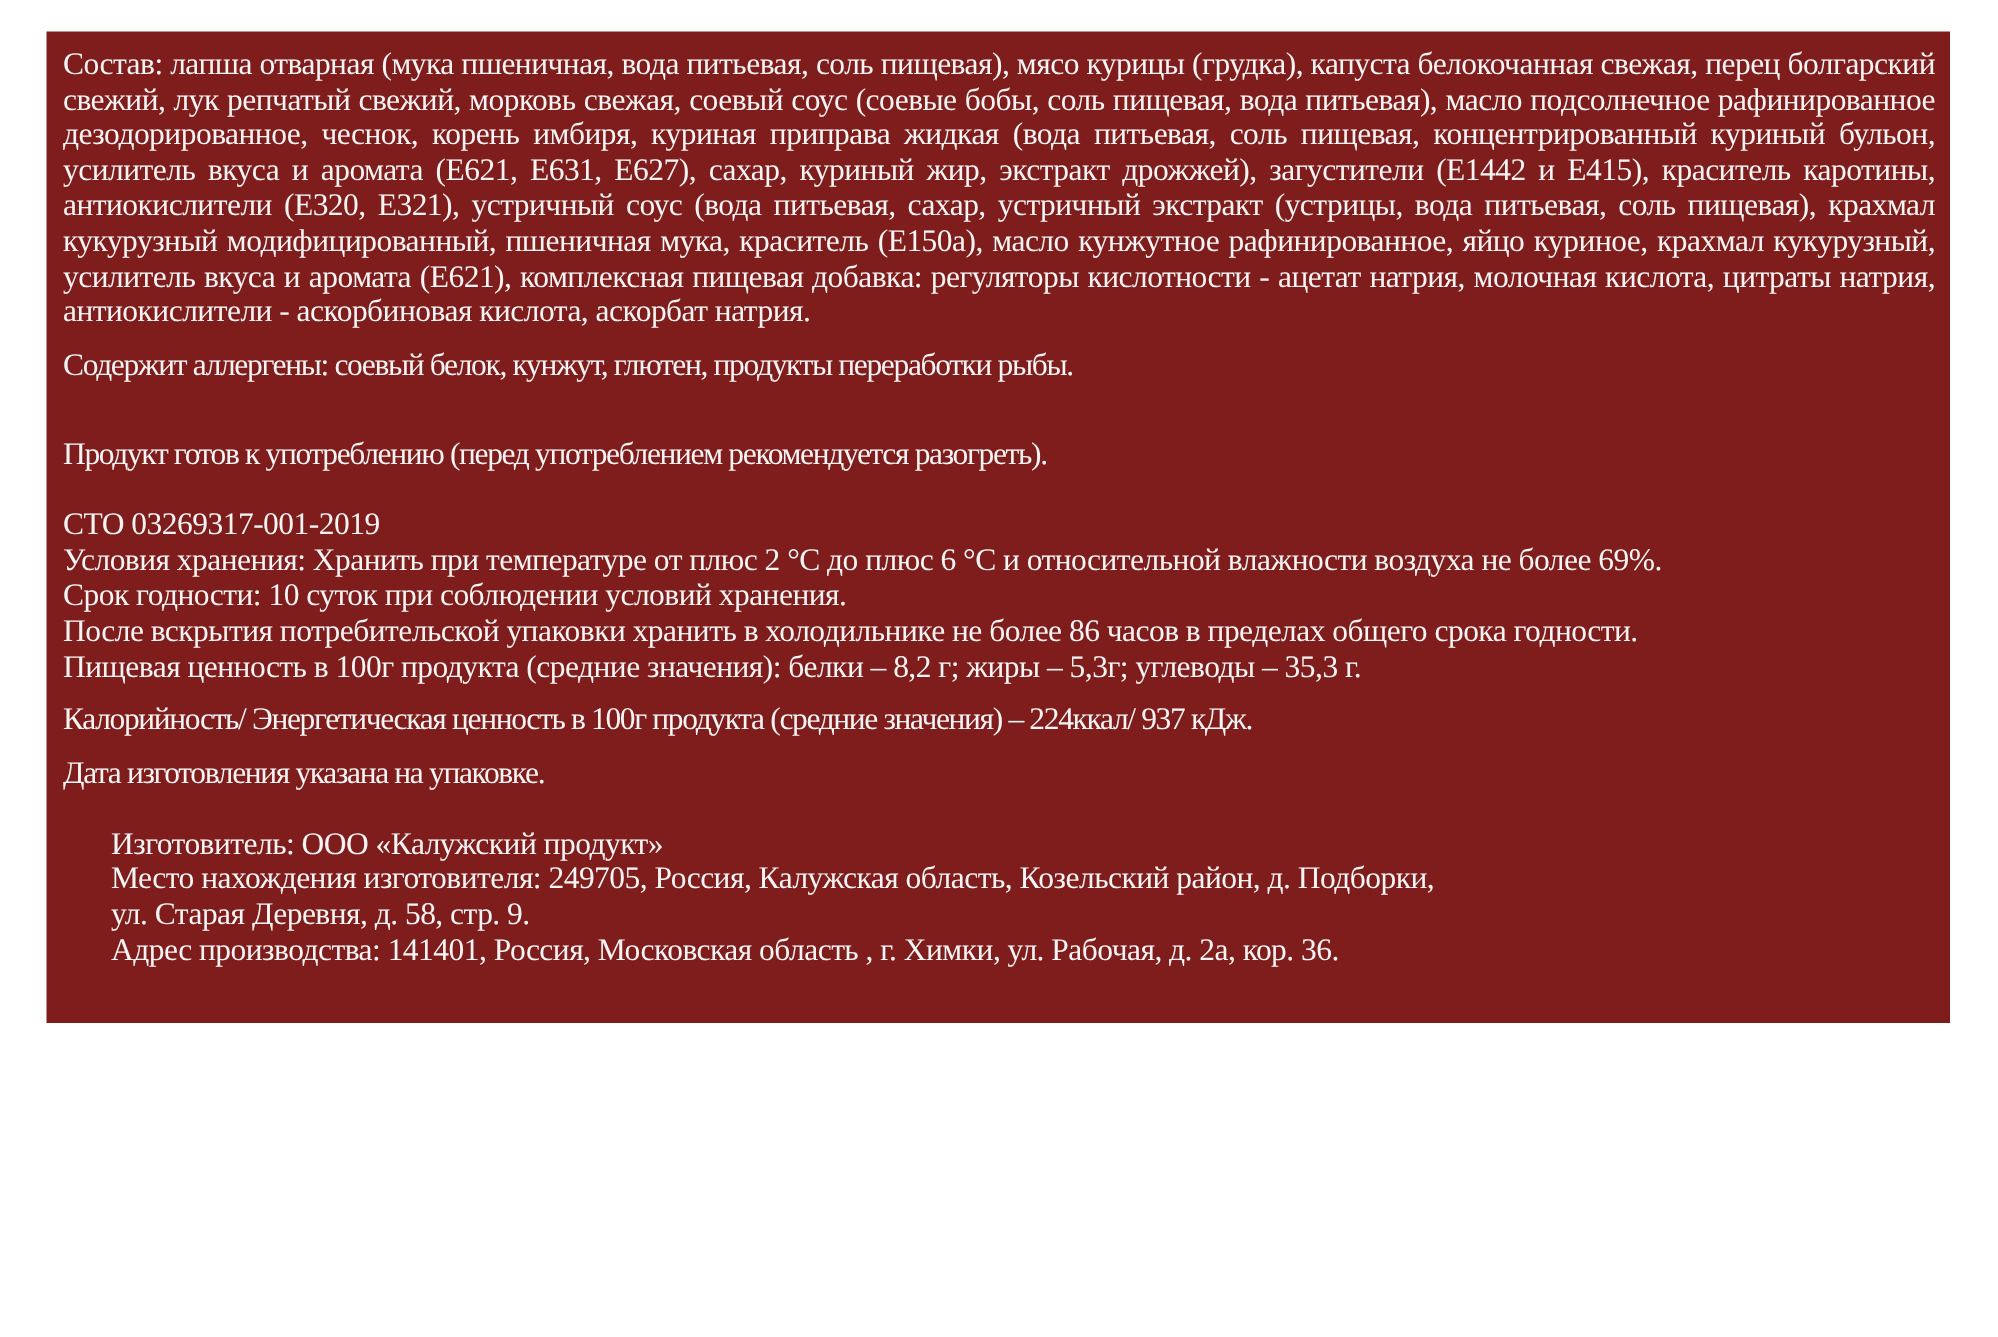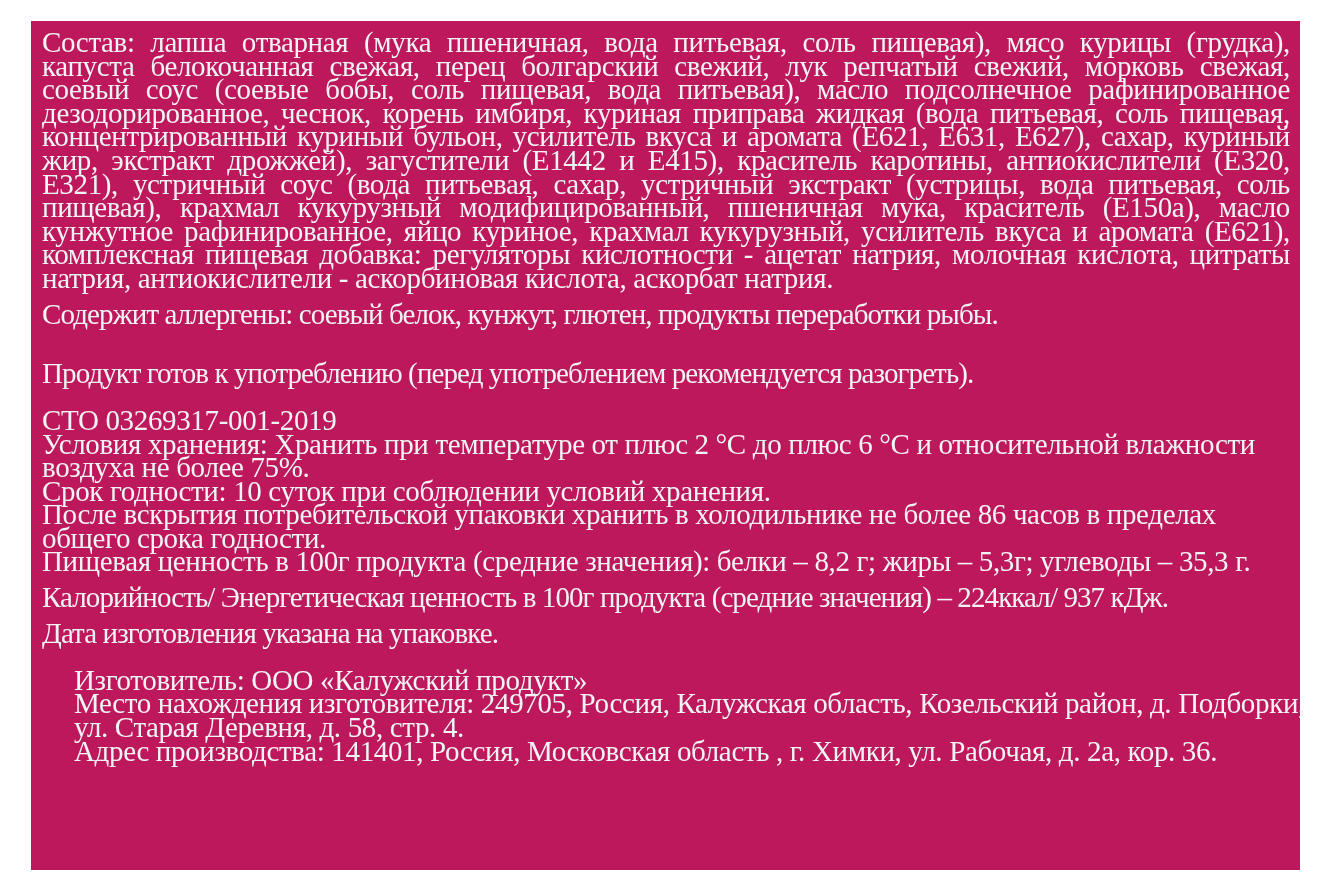--- a/index.html
+++ b/index.html
@@ -1,44 +1,44 @@
 <!DOCTYPE html>
 <html><head>
 <meta charset="utf-8">
 <style>
   html, body { margin: 0; padding: 0; background: #ffffff; }
   body { width: 1332px; height: 891px; position: relative; overflow: hidden; }
   .panel {
-    position: absolute; left: 31px; top: 21px; width: 1269px; height: 849px;
-    background: #be185d; color: #f4f4f4;
+    position: absolute; left: 31px; top: 21px; width: 1269px; height: 661px;
+    background: #7f1d1d; color: #f4f4f4;
     font-family: "Liberation Serif", "DejaVu Serif", serif;
-    font-size: 29px; line-height: 23.6px;
+    font-size: 21px; line-height: 23.6px;
     box-sizing: border-box; padding: 10px 10px 0 11px;
     letter-spacing: -0.35px;
   }
   .para { margin: 0; }
   .just { text-align: justify; text-align-last: left; }
   .gap { height: 23.6px; }
   .line { white-space: nowrap; margin-left: 32px; }
   .cond { letter-spacing: -0.9px; margin-top: 12px; }
 </style>
 </head>
 <body>
 
 <div class="panel">
   <p class="para just">Состав: лапша отварная (мука пшеничная, вода питьевая, соль пищевая), мясо курицы (грудка), капуста белокочанная свежая, перец болгарский свежий, лук репчатый свежий, морковь свежая, соевый соус (соевые бобы, соль пищевая, вода питьевая), масло подсолнечное рафинированное дезодорированное, чеснок, корень имбиря, куриная приправа жидкая (вода питьевая, соль пищевая, концентрированный куриный бульон, усилитель вкуса и аромата (Е621, Е631, Е627), сахар, куриный жир, экстракт дрожжей), загустители (Е1442 и Е415), краситель каротины, антиокислители (Е320, Е321), устричный соус (вода питьевая, сахар, устричный экстракт (устрицы, вода питьевая, соль пищевая), крахмал кукурузный модифицированный, пшеничная мука, краситель (Е150а), масло кунжутное рафинированное, яйцо куриное, крахмал кукурузный, усилитель вкуса и аромата (Е621), комплексная пищевая добавка: регуляторы кислотности - ацетат натрия, молочная кислота, цитраты натрия, антиокислители - аскорбиновая кислота, аскорбат натрия.</p>
   <p class="para cond">Содержит аллергены: соевый белок, кунжут, глютен, продукты переработки рыбы.</p>
   <div class="gap"></div>
   <p class="para cond">Продукт готов к употреблению (перед употреблением рекомендуется разогреть).</p>
   <div class="gap"></div>
   <p class="para">СТО  03269317-001-2019</p>
-  <p class="para">Условия хранения: Хранить при температуре от плюс 2 °С до плюс 6 °С и относительной влажности воздуха не более 75%.</p>
+  <p class="para">Условия хранения: Хранить при температуре от плюс 2 °С до плюс 6 °С и относительной влажности воздуха не более 69%.</p>
   <p class="para">Срок годности: 10 суток при соблюдении условий хранения.</p>
   <p class="para">После вскрытия потребительской упаковки хранить в холодильнике не более 86 часов в пределах общего срока годности.</p>
   <p class="para just">Пищевая ценность в 100г продукта (средние значения): белки – 8,2 г; жиры – 5,3г; углеводы – 35,3 г.</p>
   <p class="para cond">Калорийность/ Энергетическая ценность  в 100г продукта (средние значения) – 224ккал/ 937 кДж.</p>
   <p class="para cond">Дата изготовления указана на упаковке.</p>
   <div class="gap"></div>
   <p class="para line">Изготовитель:  ООО «Калужский продукт»</p>
   <p class="para line">Место нахождения изготовителя: 249705, Россия, Калужская область, Козельский район, д. Подборки,</p>
-  <p class="para line">ул. Старая Деревня, д. 58, стр. 4.</p>
+  <p class="para line">ул. Старая Деревня, д. 58, стр. 9.</p>
   <p class="para line">Адрес производства: 141401, Россия, Московская область , г. Химки, ул. Рабочая, д. 2а, кор. 36.</p>
 </div>
 
 </body></html>

